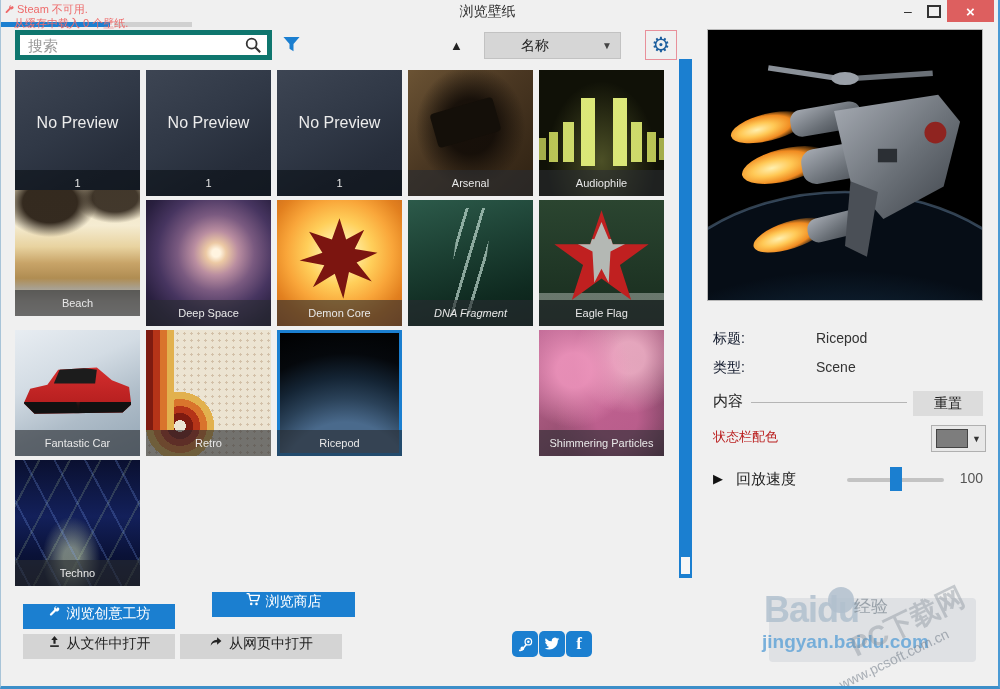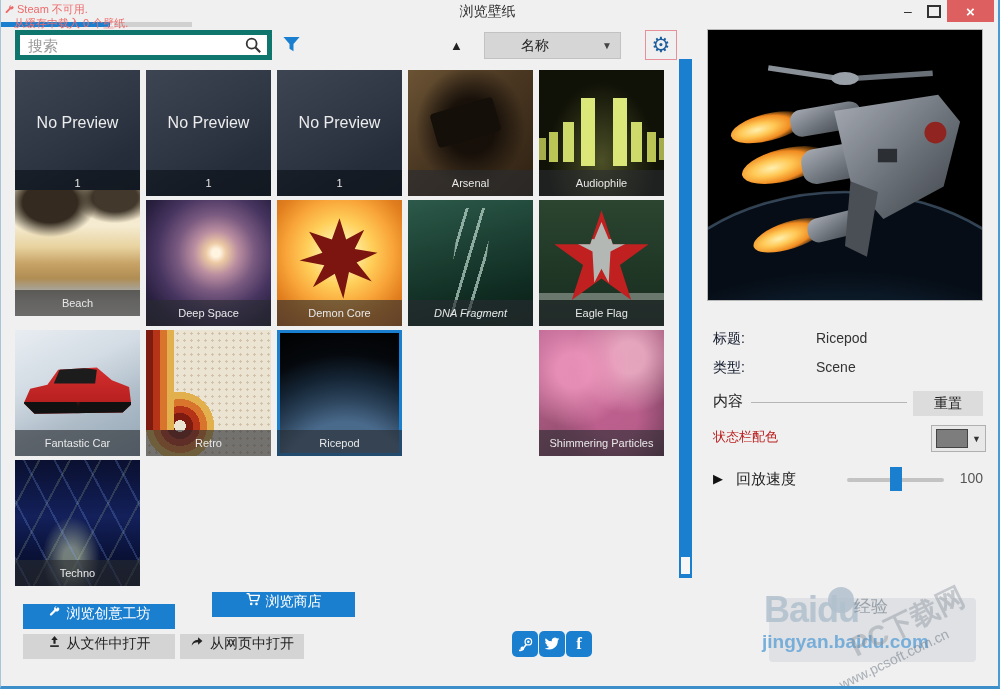--- a/index.html
+++ b/index.html
@@ -128,21 +128,21 @@
   #slider-handle{left:889px;top:467px;width:12px;height:24px;background:#1b7fd0;cursor:pointer;}
   #playback-val{left:948px;top:470px;width:34px;text-align:right;font-size:14px;color:#555;}
   
   .fbtn{position:absolute;height:25px;border:none;display:flex;justify-content:center;gap:6px;
         font-size:14px;cursor:pointer;font-family:inherit;}
   .fbtn.blue{background:#1b7fd0;color:#fff;}
   .fbtn.grey{background:#d4d4d4;color:#222;}
   #btn-workshop{left:22px;top:604px;width:152px;}
   #btn-store{left:179px;top:592px;width:143px;margin-left:32px;}
   #btn-file{left:22px;top:634px;width:152px;}
-  #btn-url{left:179px;top:634px;width:124px;}
+  #btn-url{left:179px;top:634px;width:162px;}
   .social{position:absolute;top:631px;width:26px;height:26px;border-radius:5px;background:#1b7fd0;display:flex;align-items:center;justify-content:center;cursor:pointer;}
   #soc-steam{left:511px;} #soc-twitter{left:538px;} #soc-facebook{left:565px;}
   #soc-facebook span{color:#fff;font-size:17px;font-weight:bold;font-family:"Liberation Serif",serif;}
   #btn-confirm{left:782px;top:631px;width:109px;height:27px;background:#1b7fd0;color:#fff;border:none;font-size:14px;cursor:pointer;font-family:inherit;}
   #btn-cancel{left:895px;top:631px;width:78px;height:27px;background:#d0d0d0;color:#222;border:none;font-size:14px;cursor:pointer;font-family:inherit;}
   
   #watermark{left:755px;top:585px;width:245px;height:100px;pointer-events:none;z-index:5;}
   #wm-plate{position:absolute;left:13px;top:13px;width:207px;height:64px;background:rgba(205,210,216,.50);border-radius:4px;}
   #wm-baidu{position:absolute;left:8px;top:4px;font-size:36px;font-weight:bold;color:rgba(178,192,206,.88);letter-spacing:-1px;}
   #wm-paw{position:absolute;left:72px;top:2px;width:26px;height:26px;border-radius:50% 50% 46% 46%;background:rgba(178,192,206,.85);}

